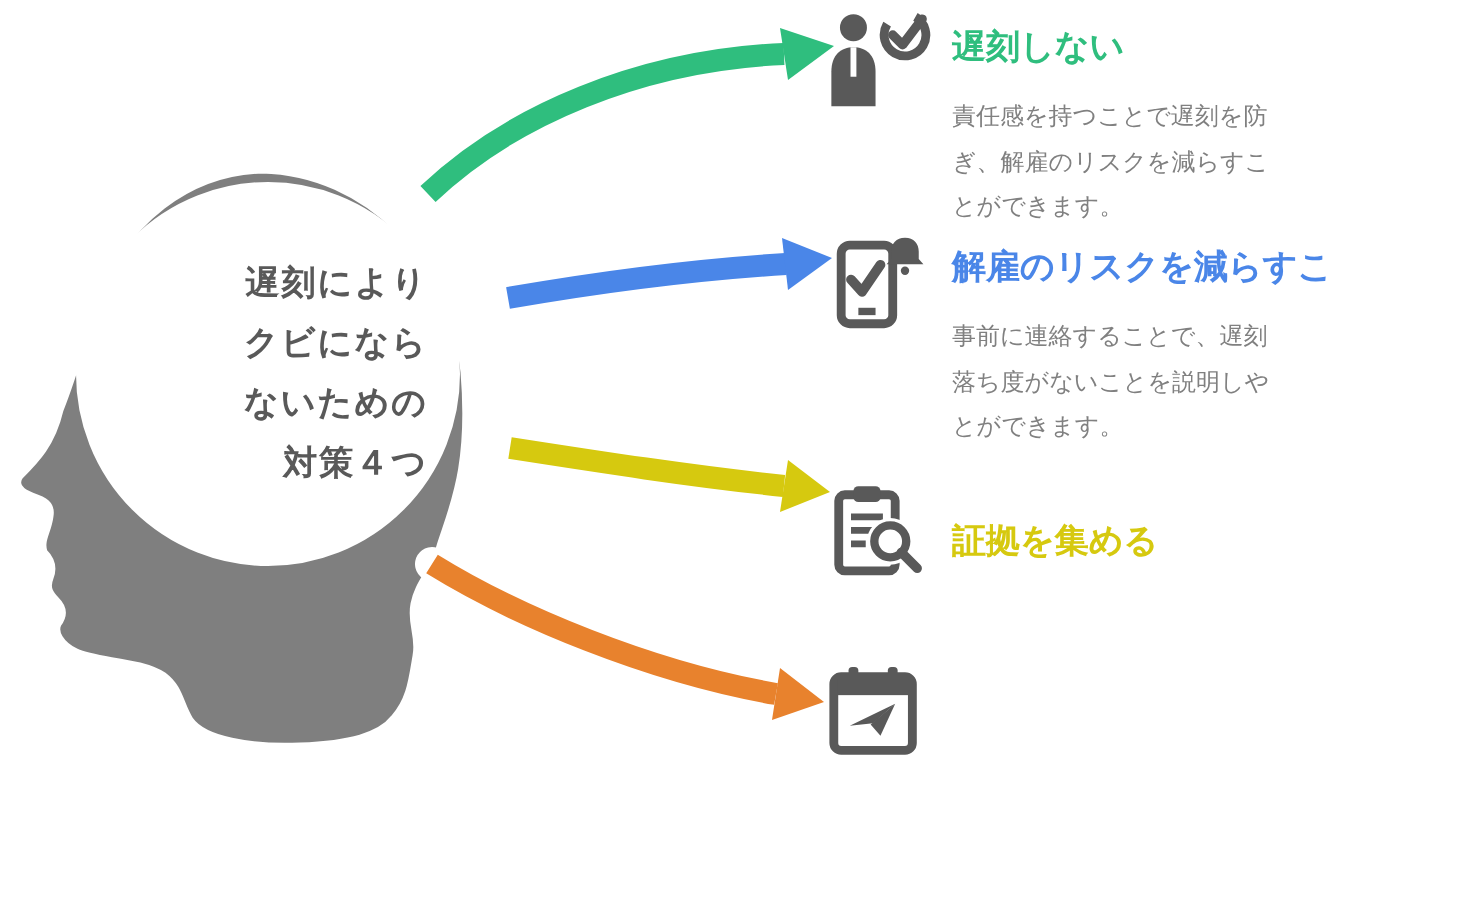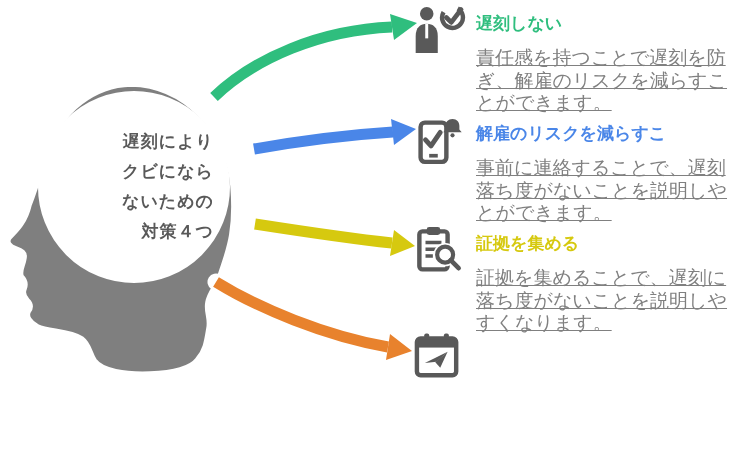--- a/index.html
+++ b/index.html
@@ -8,21 +8,21 @@
   svg.bg{position:absolute;left:0;top:0;}
   .head-text{
     position:absolute;left:54px;top:127px;width:160px;
     font-size:17px;font-weight:bold;line-height:30px;
     text-align:right;white-space:pre-line;letter-spacing:1px;
   }
   .item{position:absolute;left:412px;display:flex;align-items:flex-start;}
   .icon-wrap{width:54px;height:54px;margin-right:10px;flex:none;}
   .texts{width:265px;}
   .title{font-size:17px;font-weight:bold;line-height:25px;margin:7px 0 11px;white-space:nowrap;}
-  .desc{font-size:19px;line-height:22.5px;margin:0;white-space:pre-line;text-decoration:underline;}
+  .desc{font-size:12px;line-height:22.5px;margin:0;white-space:pre-line;}
 </style>
 </head>
 <body>
 
 <div class="stage">
 
   <svg class="bg" width="741" height="449" viewBox="0 0 741 449">
 
     <g>
       <path stroke="#ffffff" stroke-width="3.5" stroke-linejoin="round" d="M131,85
@@ -111,36 +111,33 @@
       </g>
     </svg>
     <div class="texts">
       <h3 class="title" style="color: rgb(74, 134, 232);">解雇のリスクを減らすこ</h3>
       <p class="desc" style="color: rgb(128, 128, 128);">事前に連絡することで、遅刻
 落ち度がないことを説明しや
 とができます。</p>
     </div>
   </div>
 
-  <div class="item" style="top:224px;">
+  <div class="item" style="top:240px;align-items:flex-end;">
     <svg class="icon-wrap" viewBox="0 0 44 44">
       <g fill="#595959" stroke="#595959">
         <rect x="6" y="6" width="23" height="31" rx="2.5" fill="none" stroke-width="3.6"></rect>
         <rect x="12" y="2.5" width="11" height="6.5" rx="2" stroke="none"></rect>
         <path d="M11,15 h13 M11,20.5 h13 M11,26 h6" fill="none" stroke-width="2.8"></path>
         <circle cx="27" cy="25" r="9.5" fill="#ffffff" stroke="none"></circle>
         <circle cx="27" cy="25" r="6.5" fill="none" stroke-width="3.4"></circle>
         <line x1="31.5" y1="29.5" x2="38" y2="36" stroke-width="3.8" stroke-linecap="round"></line>
       </g>
     </svg>
     <div class="texts">
       <h3 class="title" style="color: rgb(214, 201, 15);">証拠を集める</h3>
-      <p class="desc" style="color: rgb(128, 128, 128);">証拠を集めることで、遅刻に
-落ち度がないことを説明しや
-すくなります。</p>
     </div>
   </div>
 
   <div class="item" style="top:331px;">
     <svg class="icon-wrap" viewBox="0 0 44 44">
       <g fill="#595959" stroke="#595959">
         <rect x="10" y="2" width="4" height="8" rx="1.5" stroke="none"></rect>
         <rect x="26" y="2" width="4" height="8" rx="1.5" stroke="none"></rect>
         <rect x="4" y="6" width="32" height="30" rx="3" fill="none" stroke-width="3.6"></rect>
         <rect x="5.5" y="7" width="29" height="6.5" stroke="none"></rect>

